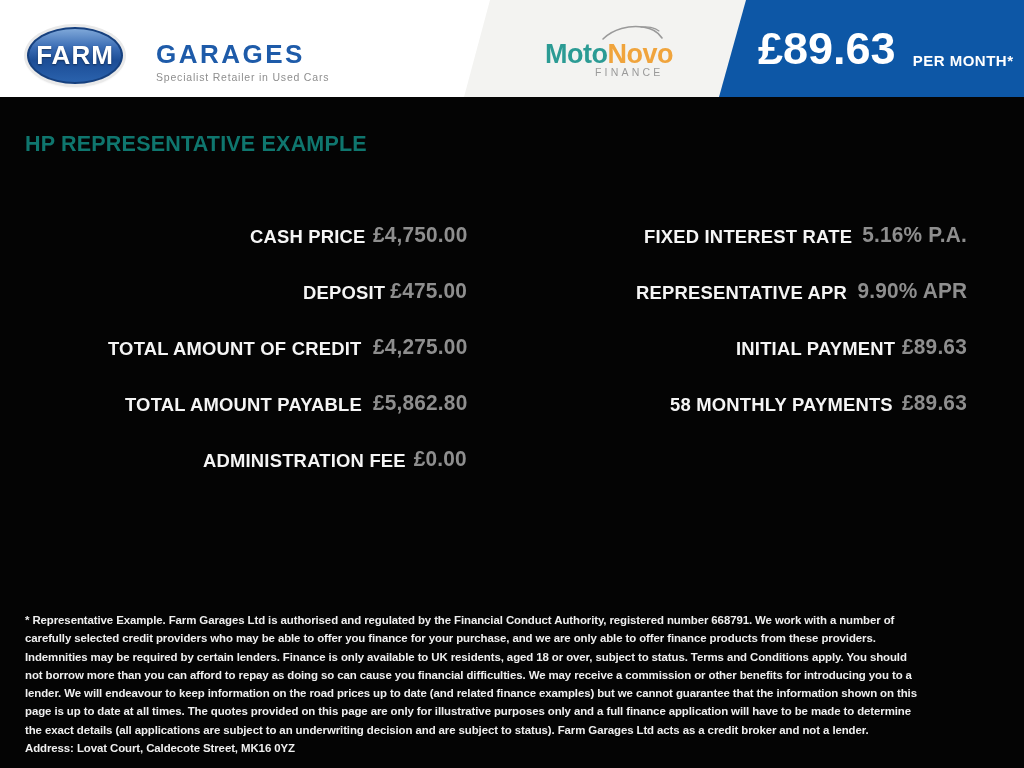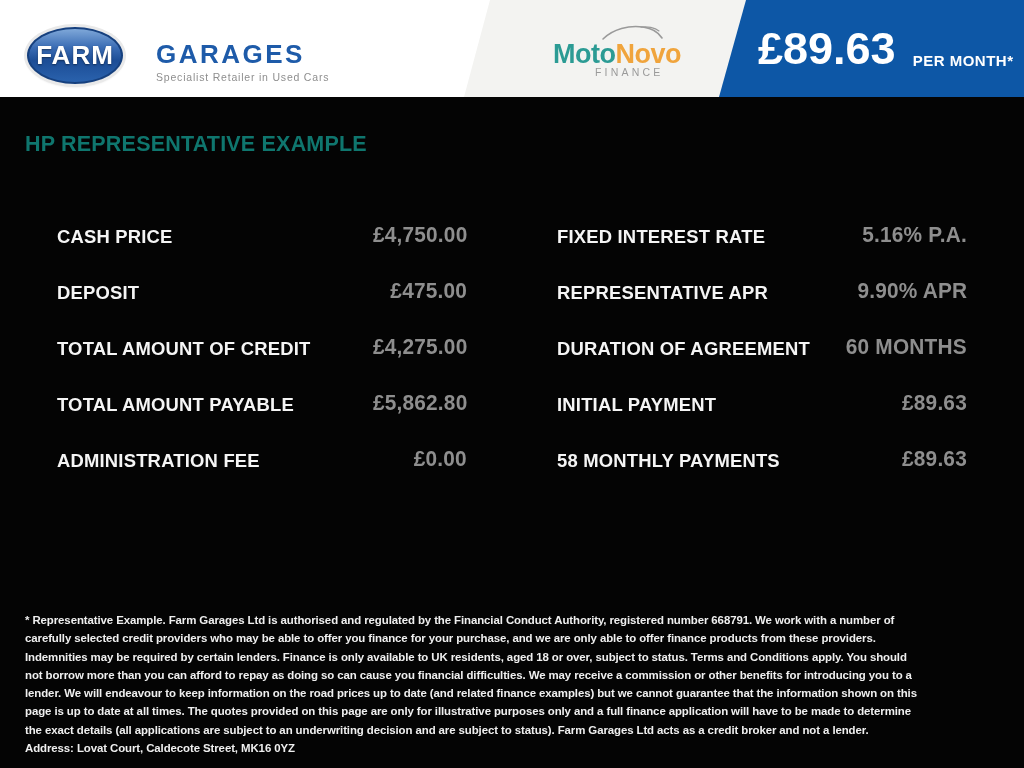--- a/index.html
+++ b/index.html
@@ -39,21 +39,21 @@
   .farm-text{margin-left:33px;margin-top:14px;}
   .farm-name{
     color:#1e5ba9;font-weight:bold;font-size:26px;letter-spacing:2.5px;line-height:1;
   }
   .farm-tagline{
     color:#8e8e8e;font-size:10.5px;letter-spacing:.8px;margin-top:4px;
   }
   
   .motonovo{position:absolute;left:545px;top:24px;width:125px;}
   .mn-swoosh{position:absolute;left:56px;top:0px;}
-  .mn-word{position:absolute;left:8px;top:17px;font-size:27px;font-weight:600;letter-spacing:-.5px;line-height:1;white-space:nowrap;}
+  .mn-word{position:absolute;left:0;top:17px;font-size:27px;font-weight:600;letter-spacing:-.5px;line-height:1;white-space:nowrap;}
   .mn-part1{color:#2b9b94;}
   .mn-part2{color:#f0a43c;}
   .mn-finance{
     position:absolute;left:50px;top:42px;color:#9a9a9a;
     font-size:10.5px;letter-spacing:3.2px;font-weight:400;white-space:nowrap;
   }
   
   .price{position:absolute;left:758px;top:0;height:97px;display:flex;align-items:center;}
   .price-amount{
     color:#ffffff;font-weight:bold;font-size:45px;letter-spacing:0;
@@ -64,21 +64,21 @@
   }
   
   .page-title{
     position:absolute;left:25px;top:132px;
     color:#0f766e;font-weight:bold;font-size:21.5px;letter-spacing:.2px;
   }
   .fin-col{position:absolute;top:226px;width:410px;}
   .fin-col.left{left:57px;}
   .fin-col.right{left:557px;}
   .fin-row{
-    height:56px;display:flex;justify-content:space-between;align-items:flex-start;gap:16px;
+    height:56px;display:flex;justify-content:flex-end;align-items:flex-start;
   }
   .fin-label{
     color:#f5f5f5;font-weight:bold;font-size:19px;letter-spacing:.2px;
     transform:scaleX(.97);transform-origin:left;white-space:nowrap;
   }
   .fin-value{
     color:#8e8e8e;font-weight:bold;font-size:21.5px;letter-spacing:.2px;
     margin-top:-3px;transform:scaleX(.97);transform-origin:right;white-space:nowrap;
   }
   
@@ -150,24 +150,20 @@
 <div class="fin-col right">
   <div class="fin-row">
     <span class="fin-label">FIXED INTEREST RATE</span>
     <span class="fin-value">5.16% P.A.</span>
   </div>
   <div class="fin-row">
     <span class="fin-label">REPRESENTATIVE APR</span>
     <span class="fin-value">9.90% APR</span>
   </div>
   <div class="fin-row">
-    <span class="fin-label">DURATION OF AGREEMENT</span>
-    <span class="fin-value">60 MONTHS</span>
-  </div>
-  <div class="fin-row">
     <span class="fin-label">INITIAL PAYMENT</span>
     <span class="fin-value">£89.63</span>
   </div>
   <div class="fin-row">
     <span class="fin-label">58 MONTHLY PAYMENTS</span>
     <span class="fin-value">£89.63</span>
   </div>
 </div>
 
 <div class="disclaimer">* Representative Example. Farm Garages Ltd is authorised and regulated by the Financial Conduct Authority, registered number 668791. We work with a number of carefully selected credit providers who may be able to offer you finance for your purchase, and we are only able to offer finance products from these providers. Indemnities may be required by certain lenders. Finance is only available to UK residents, aged 18 or over, subject to status. Terms and Conditions apply. You should not borrow more than you can afford to repay as doing so can cause you financial difficulties. We may receive a commission or other benefits for introducing you to a lender. We will endeavour to keep information on the road prices up to date (and related finance examples) but we cannot guarantee that the information shown on this page is up to date at all times. The quotes provided on this page are only for illustrative purposes only and a full finance application will have to be made to determine the exact details (all applications are subject to an underwriting decision and are subject to status). Farm Garages Ltd acts as a credit broker and not a lender. Address: Lovat Court, Caldecote Street, MK16 0YZ</div>

